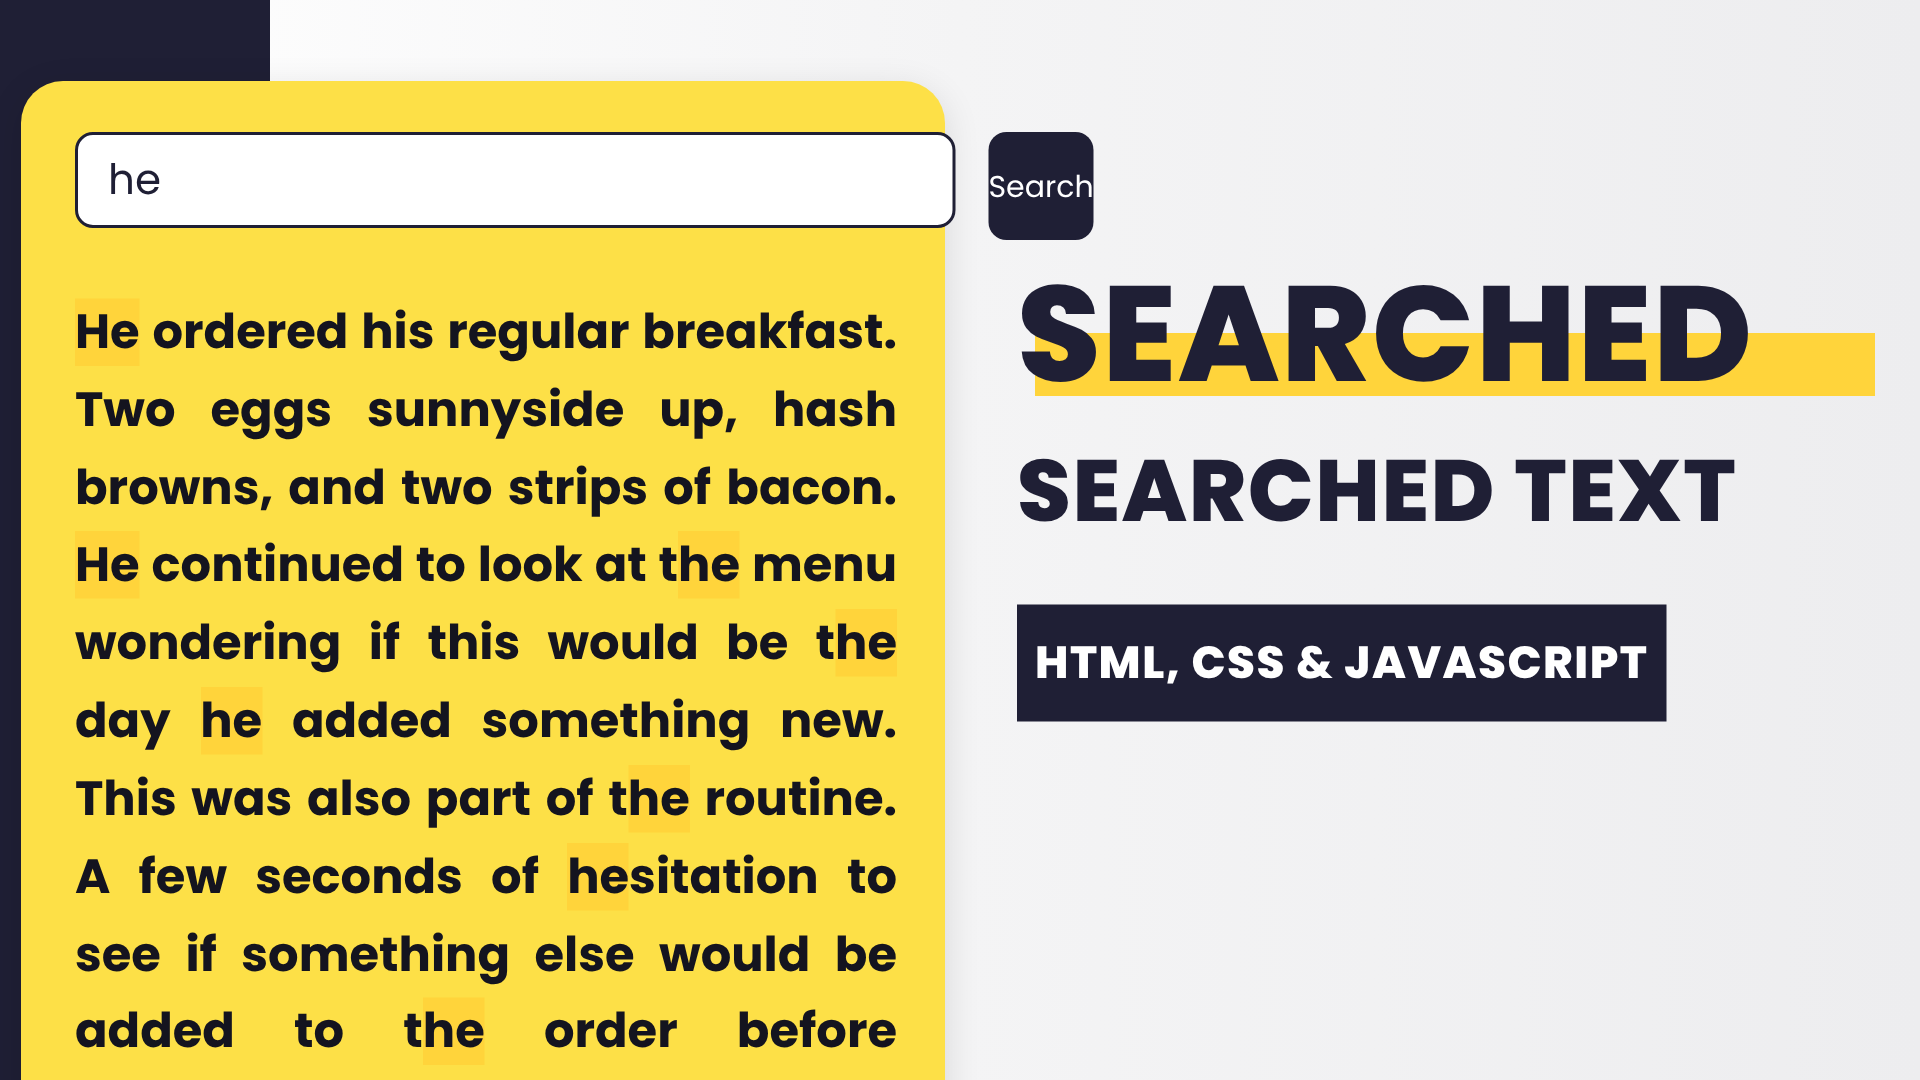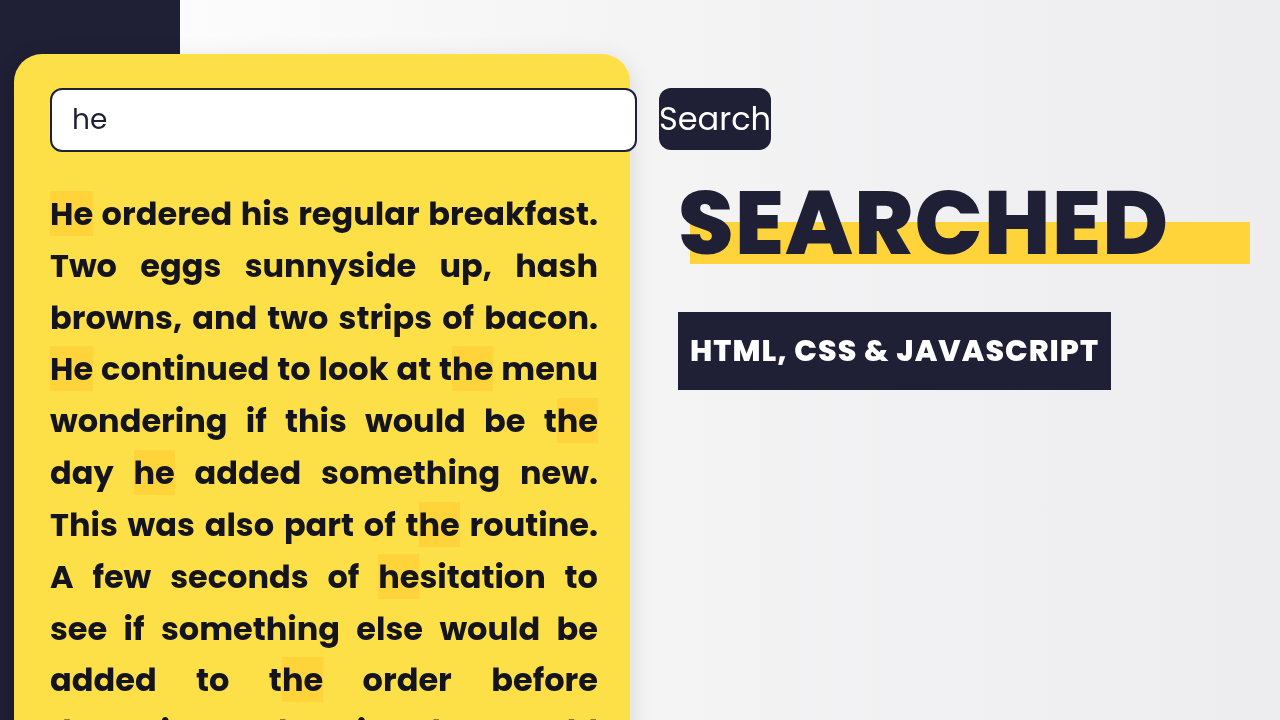--- a/index.html
+++ b/index.html
@@ -36,26 +36,26 @@
     border-radius: 12px;
     font-size: 28px;
     padding: 0 20px;
     color: #1f1f35;
     font-family: inherit;
     outline: none;
     background: #fff;
   }
   .search-btn {
     width: 170px;
-    height: 62px;
+    height: 72px;
     background: #1f1f35;
     color: #ffffff;
     border: none;
     border-radius: 12px;
-    font-size: 32px;
+    font-size: 20px;
     font-family: inherit;
     cursor: pointer;
   }
   .paragraph {
     font-size: 32px;
     line-height: 1.62;
     color: #14141f;
     text-align: justify;
     font-weight: 700;
   }
@@ -122,14 +122,15 @@
     <button class="search-btn">Search</button>
   </div>
   <p class="paragraph"><mark>He</mark> ordered his regular breakfast. Two eggs sunnyside up, hash browns, and two strips of bacon. <mark>He</mark> continued to look at t<mark>he</mark> menu wondering if this would be t<mark>he</mark> day <mark>he</mark> added something new. This was also part of t<mark>he</mark> routine. A few seconds of <mark>he</mark>sitation to see if something else would be added to t<mark>he</mark> order before demuring and saying that would be all.</p>
 </div>
 
 <div class="right-titles">
   <div class="title-highlight-wrap">
     <div class="title-highlight-bg"></div>
     <div class="title-highlight">SEARCHED</div>
   </div>
+  <div class="title-searched">SEARCHED TEXT</div>
   <div class="tech-badge">HTML, CSS &amp; JAVASCRIPT</div>
 </div>
 
 </body></html>

